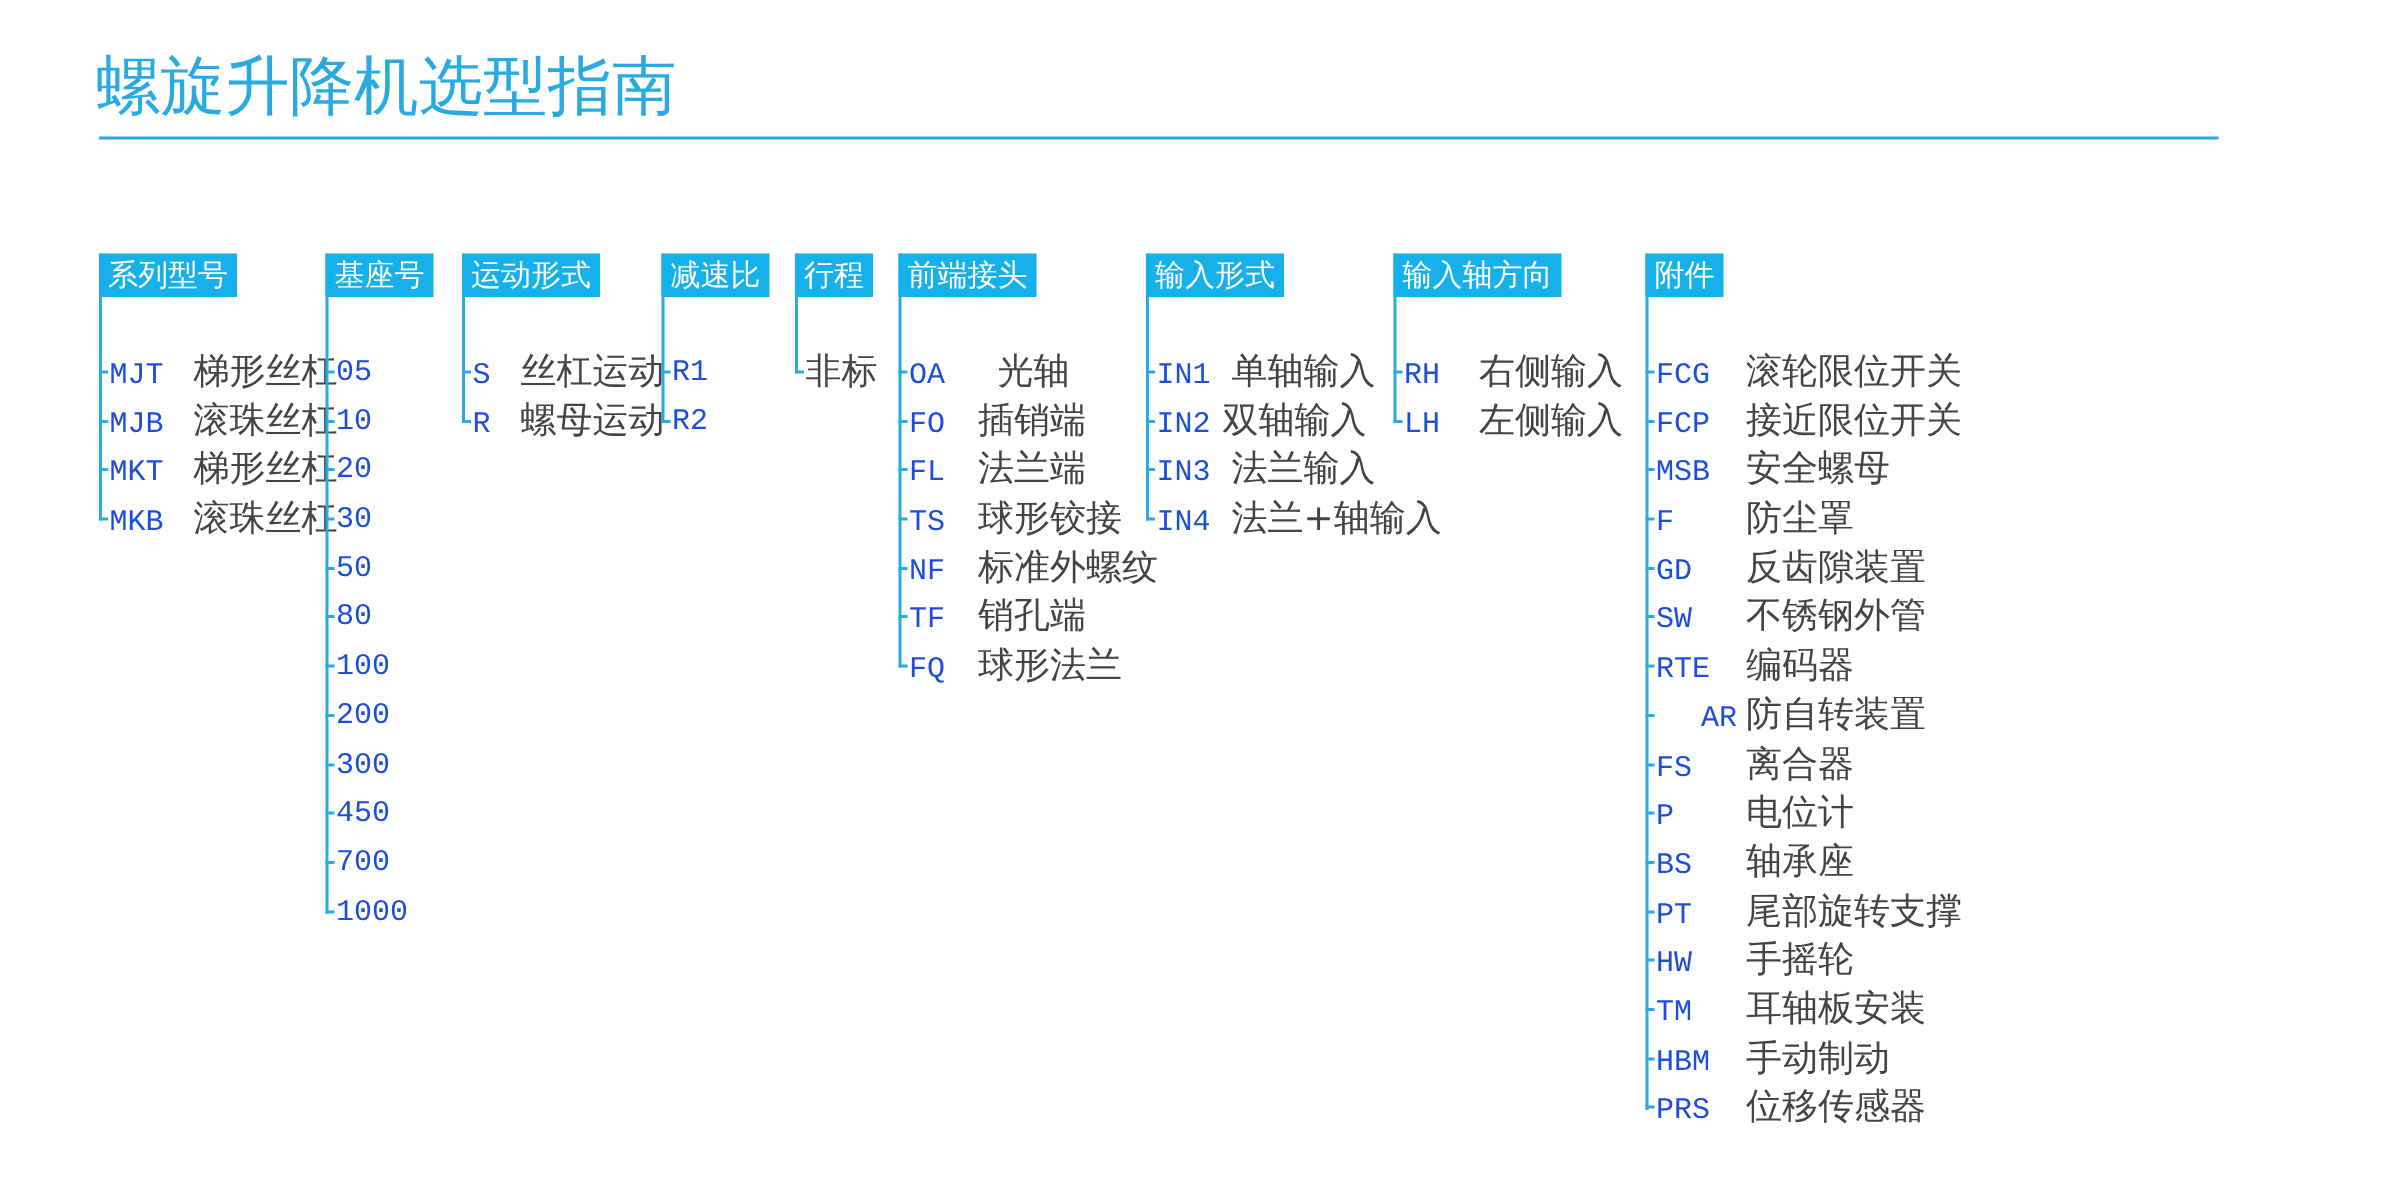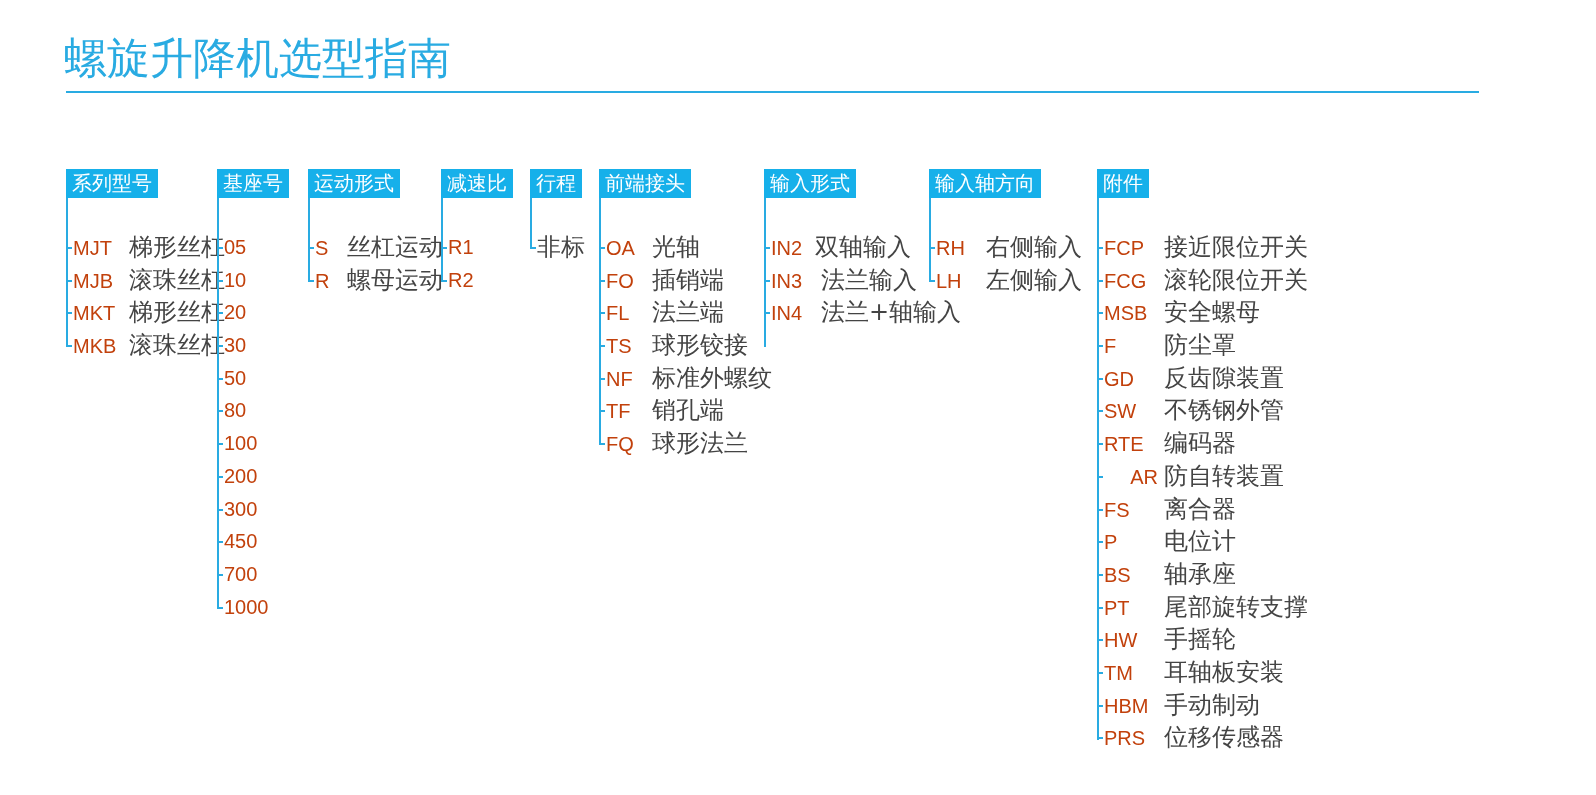--- a/index.html
+++ b/index.html
@@ -11,21 +11,21 @@
     .group { position: absolute; top: 169px; }
     .group .head { height: 29px; line-height: 29px; background: #16b0ea; color: #ffffff;
                    font-size: 20px; padding: 0 6px; white-space: nowrap; display: inline-block;
                    position: relative; z-index: 2; }
     .group .stem { position: absolute; left: 0; top: 0; width: 2px; background: #29abe2; }
     .group .items { position: absolute; left: 0; top: 62px; }
     .item { position: relative; height: 32.7px; line-height: 32.7px; white-space: nowrap;
             font-size: 19px; color: #222222; padding-left: 7px; }
     .item::before { content: ""; position: absolute; left: 0; top: 16px; width: 6px; height: 2px; background: #29abe2; }
     .item.last::before { top: 16px; width: 6px; }
-    .item .code { display: inline-block; color: #c2410c; font-family: Liberation Sans, sans-serif; font-size: 20px; }
+    .item .code { display: inline-block; color: #1d4ed8; font-family: Liberation Mono, monospace; font-size: 20px; }
     .item .desc { display: inline-block; color: #444444; font-size: 24px; }
   </style>
 </head>
 <body>
 
 <div class="title">螺旋升降机选型指南</div>
 <div class="title-rule"></div>
 
 <div id="groups">
     <div class="group" style="left: 66px;"><div class="head">系列型号</div><div class="stem" style="height: 178.1px;"></div><div class="items">
@@ -53,40 +53,41 @@
         <div class="item last"><span class="code" style="min-width: 26px;">R</span><span class="desc" style="margin-left: 6px;">螺母运动</span></div>
       </div></div>
     <div class="group" style="left: 441px;"><div class="head">减速比</div><div class="stem" style="height: 112.7px;"></div><div class="items">
         <div class="item"><span class="code">R1</span></div>
         <div class="item last"><span class="code">R2</span></div>
       </div></div>
     <div class="group" style="left: 530px;"><div class="head">行程</div><div class="stem" style="height: 80px;"></div><div class="items">
         <div class="item last"><span class="desc" style="margin-left: 0px;">非标</span></div>
       </div></div>
     <div class="group" style="left: 599px;"><div class="head">前端接头</div><div class="stem" style="height: 276.2px;"></div><div class="items">
-        <div class="item"><span class="code" style="min-width: 40px;">OA</span><span class="desc" style="margin-left: 6px;">光轴</span></div>
+        <div class="item"><span class="code" style="min-width: 40px;">OA</span><span class="desc" style="margin-left: 19px;">光轴</span></div>
         <div class="item"><span class="code" style="min-width: 40px;">FO</span><span class="desc" style="margin-left: 6px;">插销端</span></div>
         <div class="item"><span class="code" style="min-width: 40px;">FL</span><span class="desc" style="margin-left: 6px;">法兰端</span></div>
         <div class="item"><span class="code" style="min-width: 40px;">TS</span><span class="desc" style="margin-left: 6px;">球形铰接</span></div>
         <div class="item"><span class="code" style="min-width: 40px;">NF</span><span class="desc" style="margin-left: 6px;">标准外螺纹</span></div>
         <div class="item"><span class="code" style="min-width: 40px;">TF</span><span class="desc" style="margin-left: 6px;">销孔端</span></div>
         <div class="item last"><span class="code" style="min-width: 40px;">FQ</span><span class="desc" style="margin-left: 6px;">球形法兰</span></div>
       </div></div>
     <div class="group" style="left: 764px;"><div class="head">输入形式</div><div class="stem" style="height: 178.1px;"></div><div class="items">
+        <div class="item"><span class="code" style="min-width: 44px;">IN1</span><span class="desc" style="margin-left: 6px;">单轴输入</span></div>
         <div class="item"><span class="code" style="min-width: 44px;">IN2</span><span class="desc" style="margin-left: 0;">双轴输入</span></div>
         <div class="item"><span class="code" style="min-width: 44px;">IN3</span><span class="desc" style="margin-left: 6px;">法兰输入</span></div>
         <div class="item last"><span class="code" style="min-width: 44px;">IN4</span><span class="desc" style="margin-left: 6px;">法兰+轴输入</span></div>
       </div></div>
     <div class="group" style="left: 929px;"><div class="head">输入轴方向</div><div class="stem" style="height: 112.7px;"></div><div class="items">
         <div class="item"><span class="code" style="min-width: 44px;">RH</span><span class="desc" style="margin-left: 6px;">右侧输入</span></div>
         <div class="item last"><span class="code" style="min-width: 44px;">LH</span><span class="desc" style="margin-left: 6px;">左侧输入</span></div>
       </div></div>
     <div class="group" style="left: 1097px;"><div class="head">附件</div><div class="stem" style="height: 570.5px;"></div><div class="items">
+        <div class="item"><span class="code" style="min-width: 54px;">FCG</span><span class="desc" style="margin-left: 6px;">滚轮限位开关</span></div>
         <div class="item"><span class="code" style="min-width: 54px;">FCP</span><span class="desc" style="margin-left: 6px;">接近限位开关</span></div>
-        <div class="item"><span class="code" style="min-width: 54px;">FCG</span><span class="desc" style="margin-left: 6px;">滚轮限位开关</span></div>
         <div class="item"><span class="code" style="min-width: 54px;">MSB</span><span class="desc" style="margin-left: 6px;">安全螺母</span></div>
         <div class="item"><span class="code" style="min-width: 54px;">F</span><span class="desc" style="margin-left: 6px;">防尘罩</span></div>
         <div class="item"><span class="code" style="min-width: 54px;">GD</span><span class="desc" style="margin-left: 6px;">反齿隙装置</span></div>
         <div class="item"><span class="code" style="min-width: 54px;">SW</span><span class="desc" style="margin-left: 6px; text-align: center;">不锈钢外管</span></div>
         <div class="item"><span class="code" style="min-width: 54px;">RTE</span><span class="desc" style="margin-left: 6px;">编码器</span></div>
         <div class="item"><span class="code" style="min-width: 54px; text-align: right;">AR</span><span class="desc" style="margin-left: 6px;">防自转装置</span></div>
         <div class="item"><span class="code" style="min-width: 54px;">FS</span><span class="desc" style="margin-left: 6px;">离合器</span></div>
         <div class="item"><span class="code" style="min-width: 54px;">P</span><span class="desc" style="margin-left: 6px;">电位计</span></div>
         <div class="item"><span class="code" style="min-width: 54px;">BS</span><span class="desc" style="margin-left: 6px;">轴承座</span></div>
         <div class="item"><span class="code" style="min-width: 54px;">PT</span><span class="desc" style="margin-left: 6px;">尾部旋转支撑</span></div>

